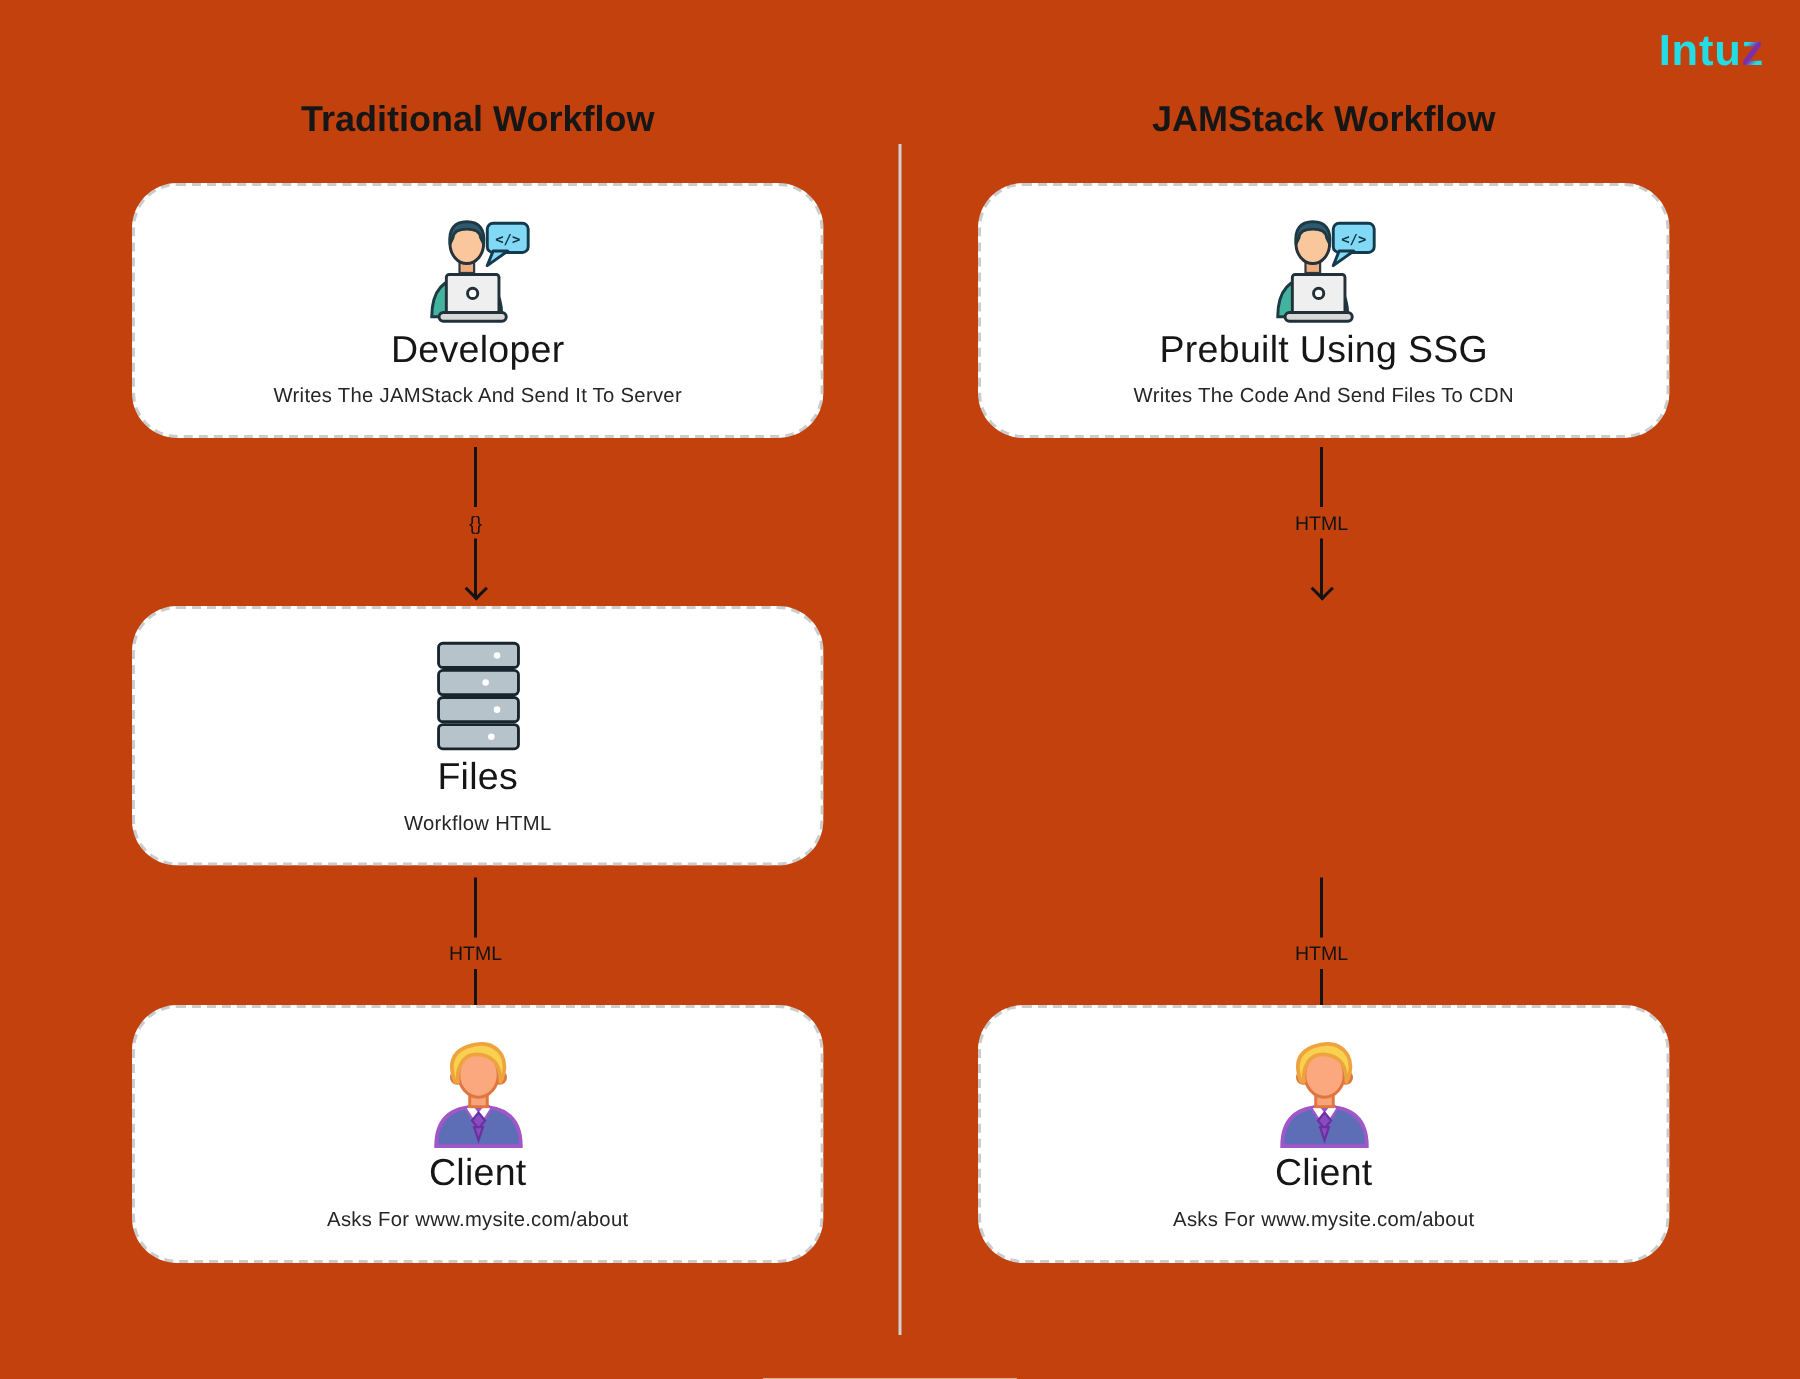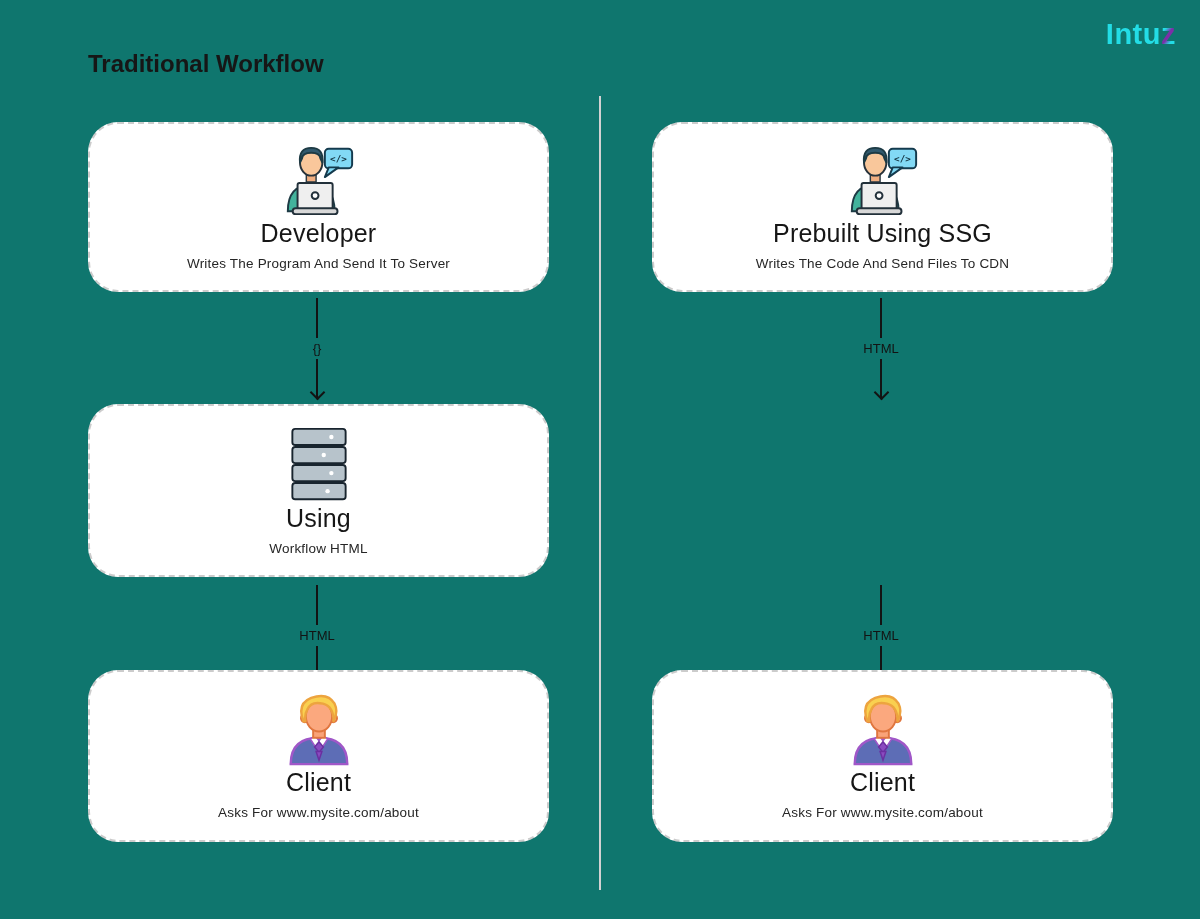--- a/index.html
+++ b/index.html
@@ -1,40 +1,40 @@
 <!DOCTYPE html>
 <html><head>
 <meta charset="utf-8">
 <style>
   * { margin:0; padding:0; box-sizing:border-box; }
   html,body { background:#ffffff; }
   .page {
     position:relative;
     width:1200px; height:919px;
-    background:#0f766e;
+    background:#c2410c;
     font-family:"Liberation Sans", sans-serif;
     color:#1c1c1c;
     overflow:hidden;
   }
 
   
   .logo {
     position:absolute; top:18px; right:24px;
     font-size:29px; font-weight:800; letter-spacing:0.5px;
     color:#23dde6;
   }
   .logo .z-accent {
     background:linear-gradient(135deg,#23dde6 32%,#7c2fa8 47%,#7c2fa8 58%,#23dde6 72%);
     -webkit-background-clip:text; background-clip:text; color:transparent;
   }
 
   
   .col-title {
-    position:absolute; width:461px; top:50px;
-    font-size:24px; font-weight:700; color:#161616;
+    position:absolute; width:461px; top:66px;
+    text-align:center; font-size:24px; font-weight:700; color:#161616;
   }
   .col-title.left { left:88px; }
   .col-title.right { left:652px; }
 
   
   .divider {
     position:absolute; left:599px; top:96px;
     width:2px; height:794px; background:#d2d2d2;
   }
 
@@ -79,59 +79,60 @@
   }
 </style>
 </head>
 <body>
 
 <div class="page">
 
   <div class="logo"><span>Intu</span><span class="z-accent">z</span></div>
 
   <div class="col-title left">Traditional Workflow</div>
+  <div class="col-title right">JAMStack Workflow</div>
 
   <div class="divider"></div>
 
   <div class="box c-left row1">
     <svg class="icon" width="78" height="76" viewBox="0 0 80 78">
       <rect x="46" y="6" width="28" height="20" rx="4" fill="#82d9f5" stroke="#143a4d" stroke-width="2"></rect>
       <path d="M50,25 L46,35 L60,25 Z" fill="#82d9f5" stroke="#143a4d" stroke-width="2" stroke-linejoin="round"></path>
       <text x="60" y="20" text-anchor="middle" font-size="9.5" font-weight="bold" fill="#12323f" font-family="'DejaVu Sans Mono', monospace">&lt;/&gt;</text>
       <rect x="27" y="29" width="10" height="11" fill="#f0ae80" stroke="#2a3942" stroke-width="1.5"></rect>
       <path d="M8,70 Q8,43 32,43 Q56,43 56,70 Z" fill="#42b39c" stroke="#1d3a44" stroke-width="2"></path>
       <ellipse cx="32" cy="20" rx="11.5" ry="13.5" fill="#f9c79b" stroke="#27323a" stroke-width="2"></ellipse>
       <path d="M20.5,20 Q19,5 32,5 Q45,5 43.5,20 L41.5,16 Q41,10 32,10 Q23,10 22.5,16 Z" fill="#31596d" stroke="#1d3a44" stroke-width="2" stroke-linejoin="round"></path>
       <rect x="18" y="41" width="36" height="27" rx="2" fill="#efefef" stroke="#22303a" stroke-width="2"></rect>
       <circle cx="36" cy="54" r="3.5" fill="#ffffff" stroke="#22303a" stroke-width="2"></circle>
       <rect x="13" y="67" width="46" height="6" rx="3" fill="#d8d8d8" stroke="#22303a" stroke-width="2"></rect>
     </svg>
     <div class="box-title">Developer</div>
-    <div class="box-subtitle">Writes The Program And Send It To Server</div>
+    <div class="box-subtitle">Writes The JAMStack And Send It To Server</div>
   </div>
 
   <div class="arrow c-left gap1">
     <div class="arrow-line"></div>
     <div class="arrow-label">{}</div>
     <div class="arrow-line"></div>
     <div class="arrow-head"></div>
   </div>
 
   <div class="box c-left row2">
     <svg class="icon" width="62" height="78" viewBox="0 0 64 82">
       <rect x="4" y="3" width="56" height="17" rx="3" fill="#b7c3cb" stroke="#18242e" stroke-width="2"></rect>
       <rect x="4" y="22" width="56" height="17" rx="3" fill="#b7c3cb" stroke="#18242e" stroke-width="2"></rect>
       <rect x="4" y="41" width="56" height="17" rx="3" fill="#b7c3cb" stroke="#18242e" stroke-width="2"></rect>
       <rect x="4" y="60" width="56" height="17" rx="3" fill="#b7c3cb" stroke="#18242e" stroke-width="2"></rect>
       <circle cx="45" cy="11.5" r="2.3" fill="#ffffff"></circle>
       <circle cx="37" cy="30.5" r="2.3" fill="#ffffff"></circle>
       <circle cx="45" cy="49.5" r="2.3" fill="#ffffff"></circle>
       <circle cx="41" cy="68.5" r="2.3" fill="#ffffff"></circle>
     </svg>
-    <div class="box-title">Using</div>
+    <div class="box-title">Files</div>
     <div class="box-subtitle">Workflow HTML</div>
   </div>
 
   <div class="arrow c-left gap2">
     <div class="arrow-line"></div>
     <div class="arrow-label">HTML</div>
     <div class="arrow-line"></div>
     <div class="arrow-head"></div>
   </div>
 

